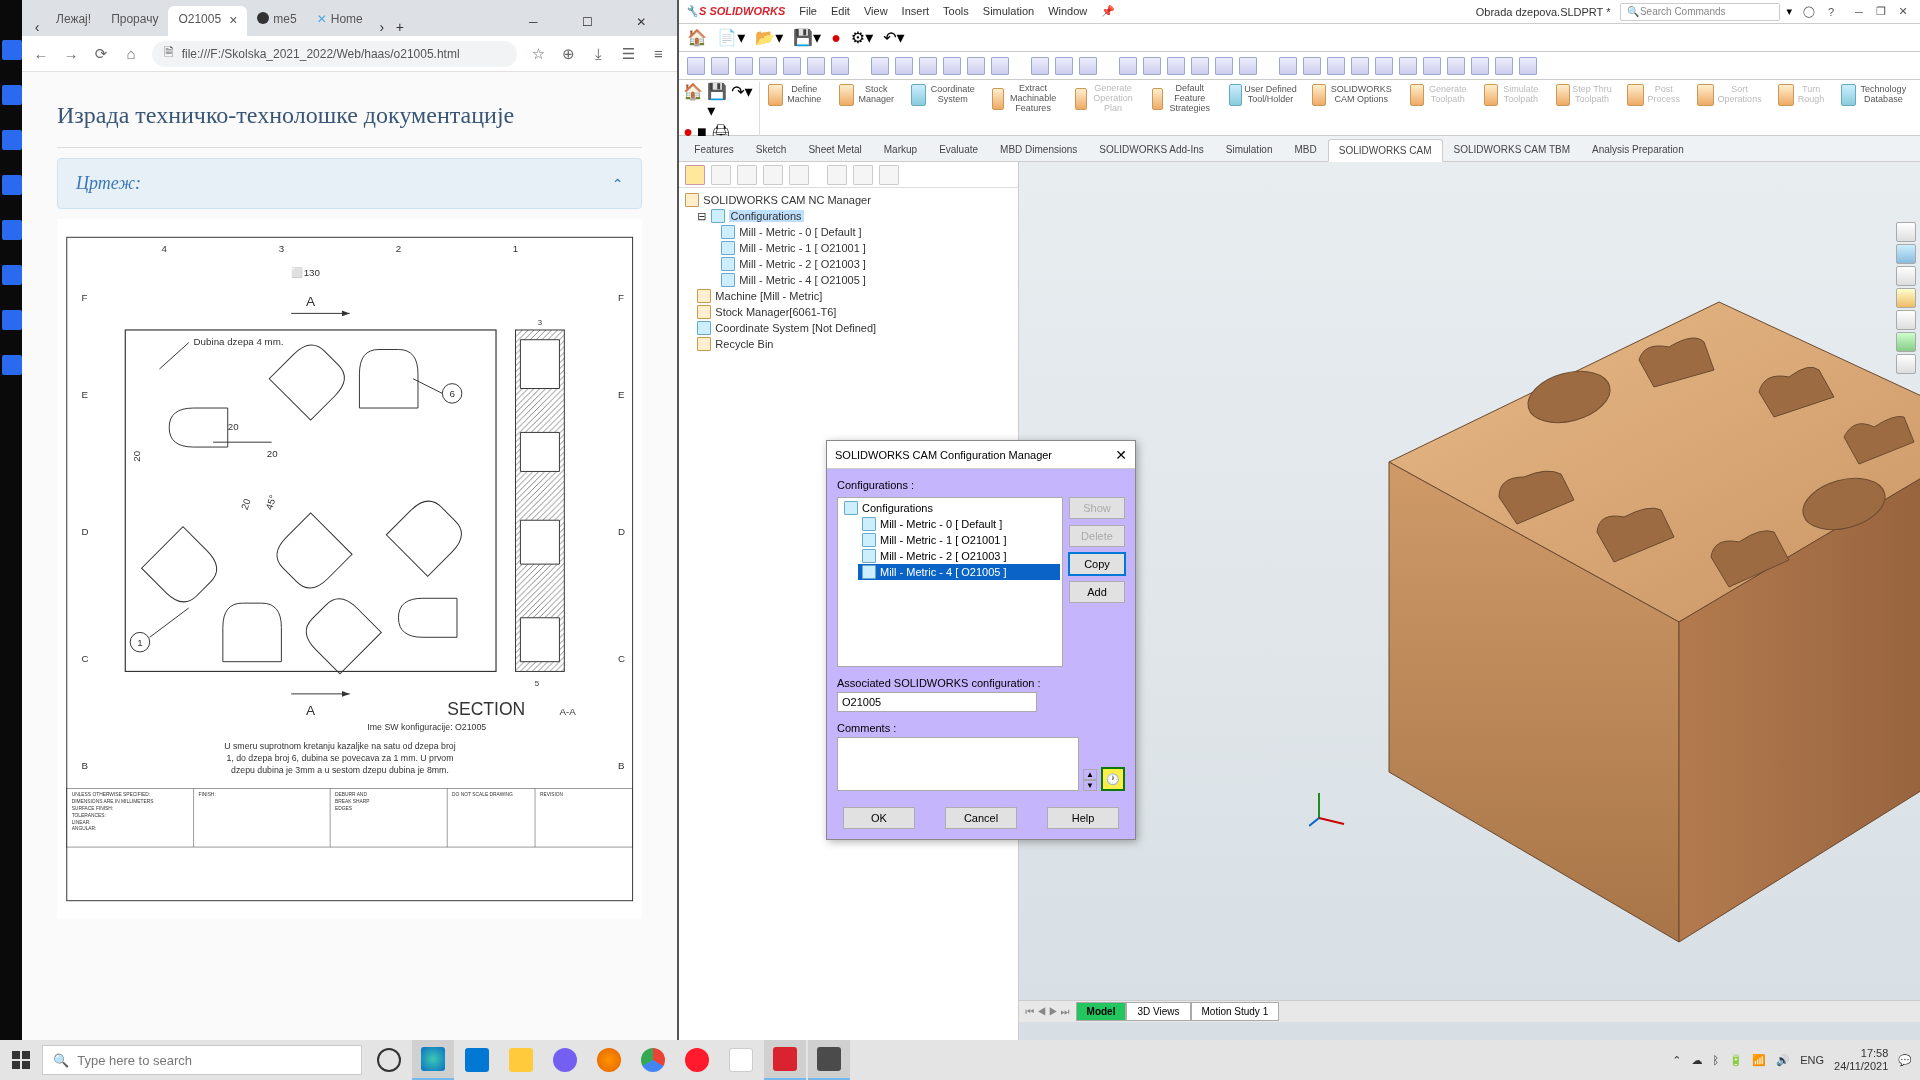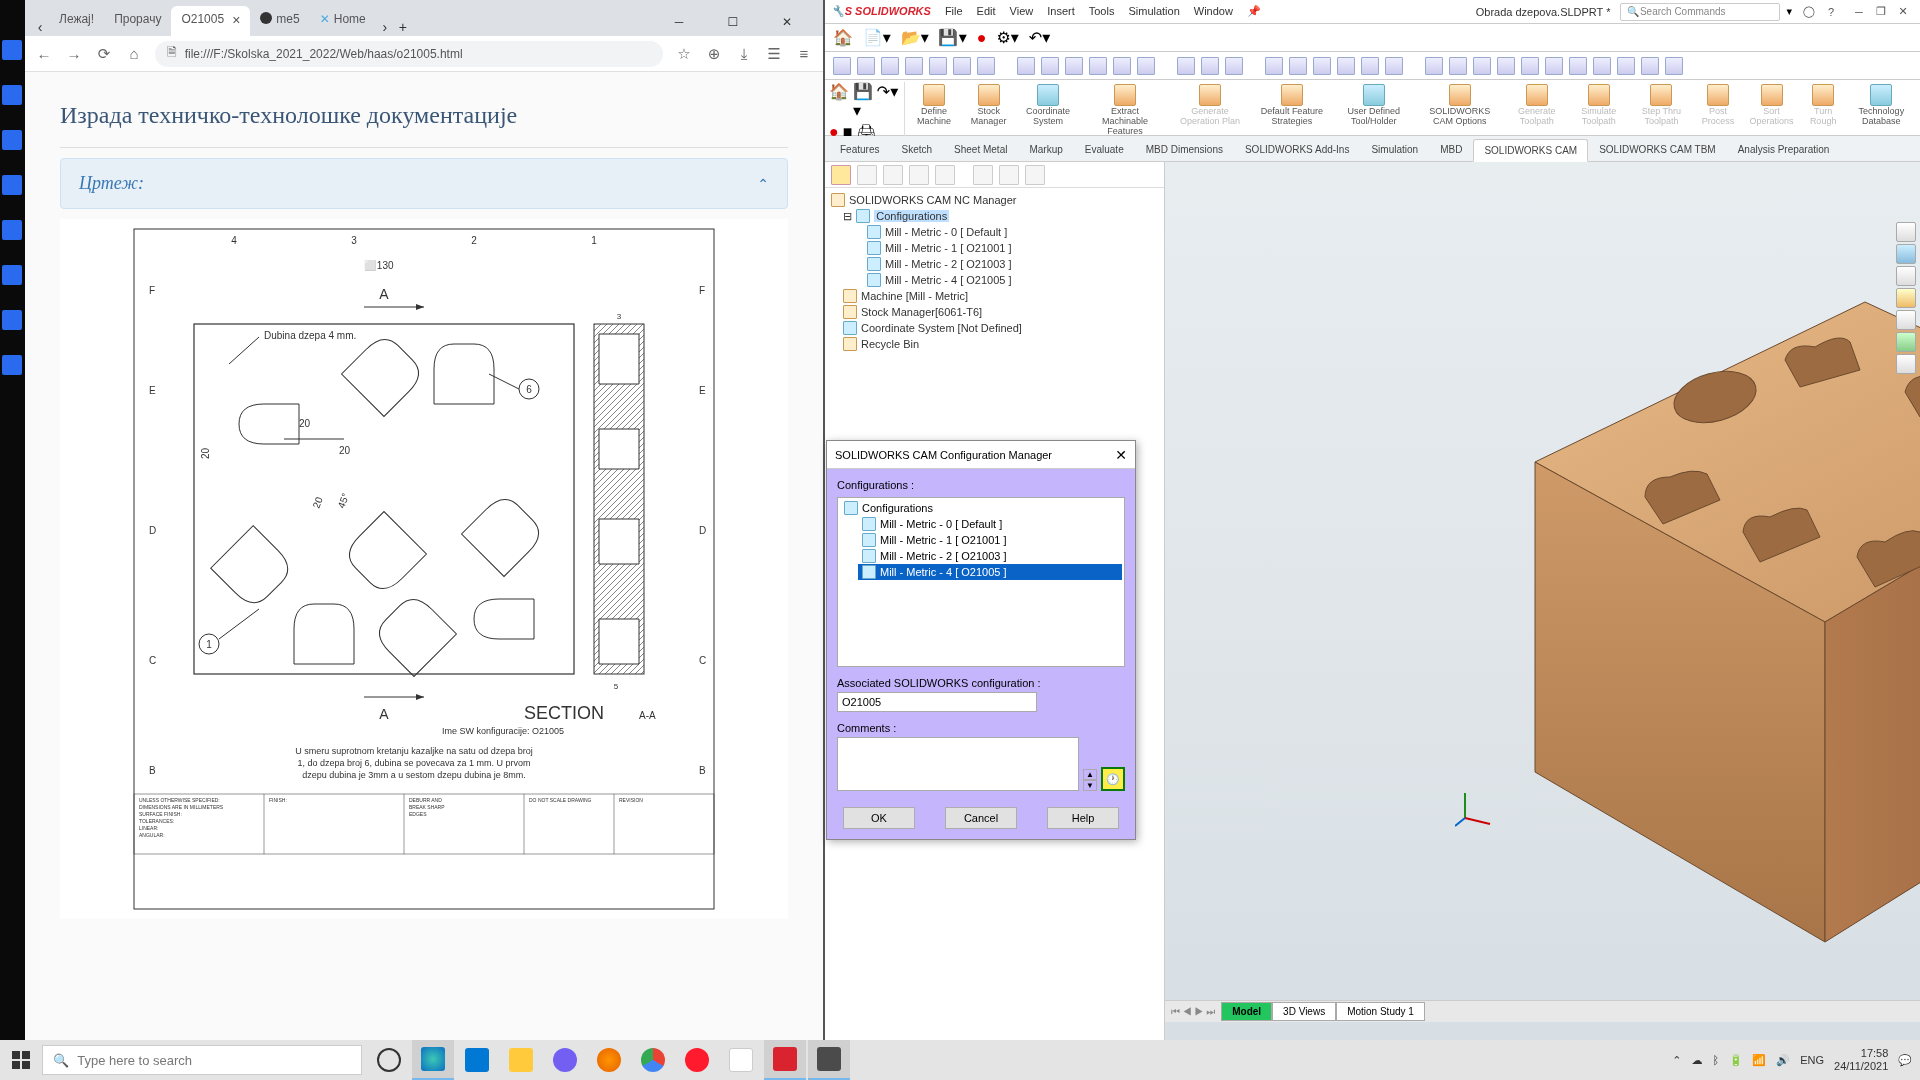--- a/index.html
+++ b/index.html
@@ -37,21 +37,21 @@
 .sw-logo { color:#d9232e; font-weight:bold; font-size:11px; font-style:italic; }
 .sw-menus { display:flex; gap:14px; margin-left:14px; color:#333; font-size:11px; }
 .sw-doc { margin-left:auto; margin-right:10px; font-size:11px; color:#333; }
 .sw-search { width:160px; height:18px; border:1px solid #ccc; border-radius:2px; padding:0 6px; font-size:10px; color:#888; display:flex; align-items:center; }
 .sw-wctrl { display:flex; margin-left:6px; }
 .sw-wbtn { width:22px; height:18px; display:flex; align-items:center; justify-content:center; font-size:11px; color:#555; }
 .sw-qat { height:28px; background:#fff; display:flex; align-items:center; padding:0 8px; gap:10px; border-bottom:1px solid #ccc; }
 .sw-tbar { height:28px; background:#fff; display:flex; align-items:center; padding:0 8px; gap:6px; border-bottom:1px solid #ccc; }
 .tb-ico { width:18px; height:18px; background:linear-gradient(#eef,#cce); border:1px solid #9ac; border-radius:1px; }
 .sw-ribbon { height:56px; background:#fff; display:flex; align-items:flex-start; padding:2px 4px; gap:2px; border-bottom:1px solid #ccc; }
-.rb-item { display:flex; flex-direction:column; align-items:center; padding:2px 6px; font-size:9px; color:#555; line-height:1.1; gap:1px; text-align:center; }
+.rb-item { display:flex; flex-direction:row; align-items:center; padding:2px 6px; font-size:9px; color:#555; line-height:1.1; gap:1px; text-align:center; }
 .rb-item.dis { color:#bbb; }
 .rb-ico { width:22px; height:22px; background:linear-gradient(#fec,#ea6); border:1px solid #c95; border-radius:2px; }
 .rb-ico.blue { background:linear-gradient(#cef,#8cd); border-color:#6ab; }
 .sw-cmdtabs { height:26px; background:#eef2f5; display:flex; align-items:flex-end; padding:0 4px; border-bottom:1px solid #ccc; font-size:10px; }
 .ctab { padding:5px 10px; color:#444; border:1px solid transparent; }
 .ctab.active { background:#fff; border:1px solid #ccc; border-bottom:1px solid #fff; margin-bottom:-1px; border-radius:3px 3px 0 0; }
 .sw-body { flex:1; display:flex; position:relative; }
 .sw-side-toolbar { position:absolute; right:2px; top:60px; width:22px; display:flex; flex-direction:column; gap:2px; z-index:1; }
 .side-ico { width:20px; height:20px; border:1px solid #aaa; background:linear-gradient(#fff,#ddd); border-radius:2px; }
 .side-ico.g { background:linear-gradient(#cfc,#8c8); }
@@ -599,20 +599,26 @@
           </div>
 <div class="conf-item" style="margin-left:18px">
             <div class="tree-ico blue"></div>
             <span>Mill - Metric - 2 [ O21003 ]</span>
           </div>
 <div class="conf-item sel" style="margin-left:18px">
             <div class="tree-ico blue"></div>
             <span>Mill - Metric - 4 [ O21005 ]</span>
           </div>
 </div>
+<div class="dlg-btns">
+<div class="dlg-btn dis">Show</div>
+<div class="dlg-btn dis">Delete</div>
+<div class="dlg-btn hl">Copy</div>
+<div class="dlg-btn">Add</div>
+</div>
 </div>
 <div style="margin-top:10px">Associated SOLIDWORKS configuration :</div>
 <div class="dlg-field">O21005</div>
 <div style="margin-top:10px">Comments :</div>
 <div style="display:flex;gap:4px;align-items:flex-end">
 <div class="dlg-text" style="flex:1"></div>
 <div style="display:flex;flex-direction:column">
           <span style="border:1px solid #aaa;font-size:8px;padding:0 2px">▲</span>
           <span style="border:1px solid #aaa;font-size:8px;padding:0 2px">▼</span>
         </div>

